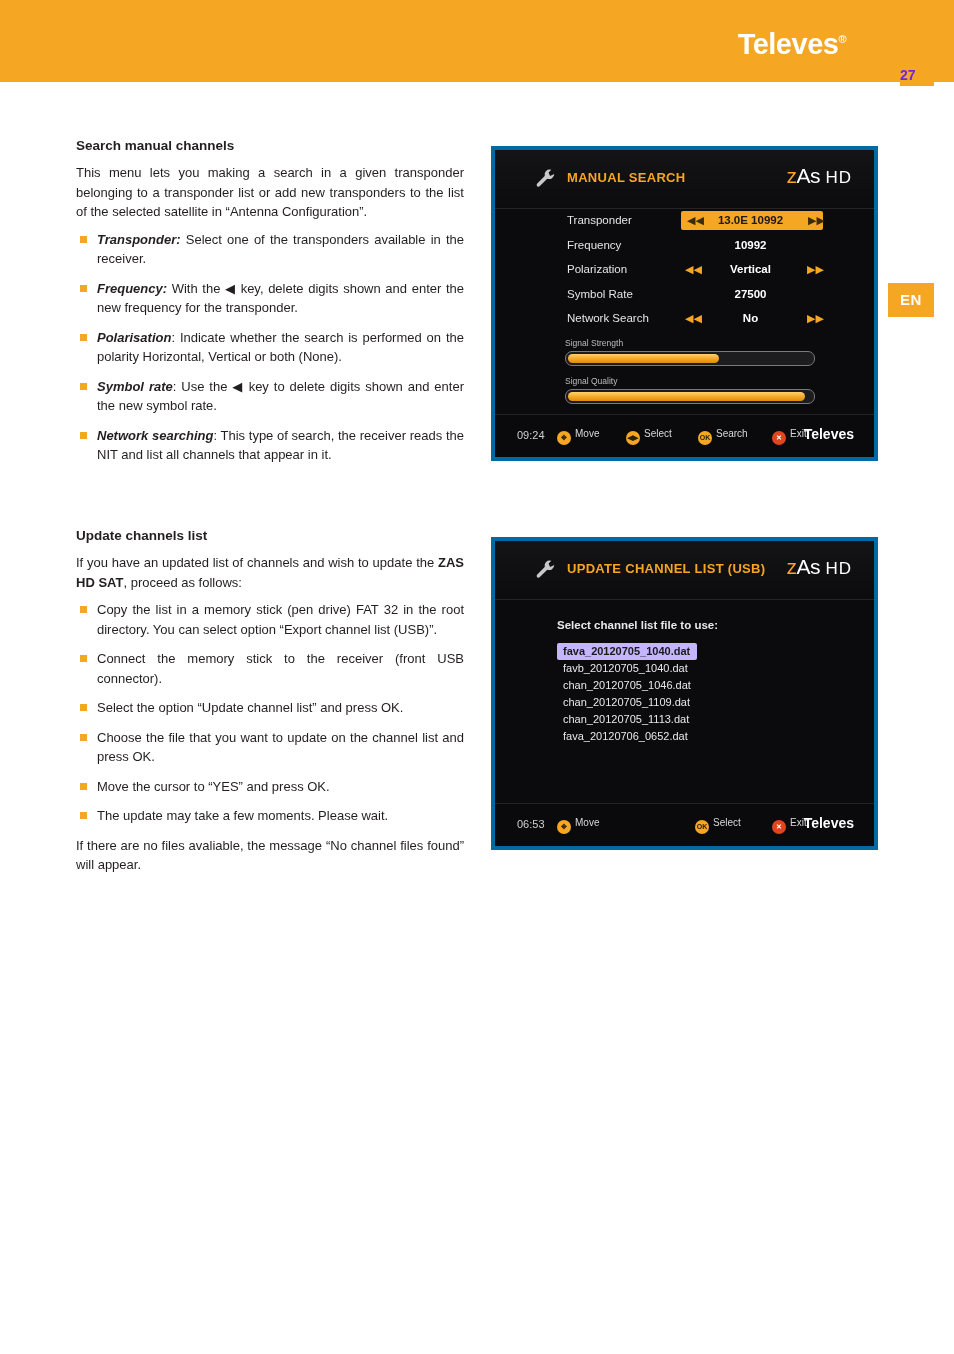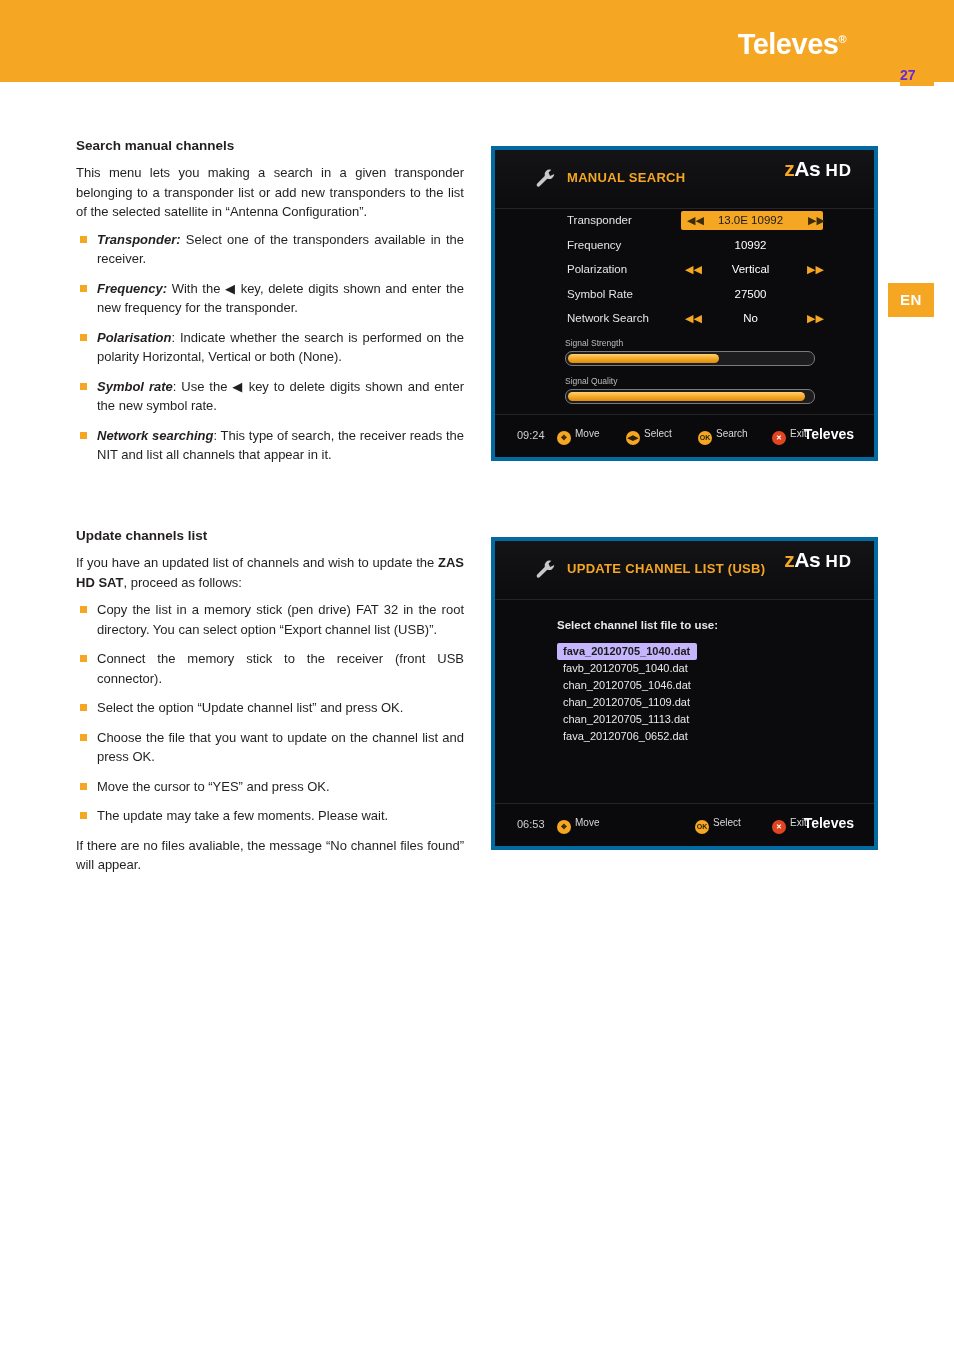--- a/index.html
+++ b/index.html
@@ -143,23 +143,23 @@
     position: absolute;
     left: 40px;
     top: 18px;
     width: 22px;
     height: 22px;
     color: #c9c9c9;
   }
   .zas-logo {
     position: absolute;
     right: 22px;
-    top: 7px;
+    top: 14px;
     font-size: 21px;
-    font-weight: bold;
+    font-weight: normal;
     letter-spacing: -0.5px;
     margin-left: 28px;
   }
   .zas-logo .z { color: #f5a623; }
   .zas-logo .as { color: #ffffff; }
   .zas-logo .hd {
     color: #ffffff;
     font-size: 17px;
     letter-spacing: 1px;
   }
@@ -182,31 +182,32 @@
     top: 2px;
     color: #e4e4e4;
   }
   .mval {
     position: absolute;
     left: 193px;
     width: 125px;
     top: 2px;
     text-align: center;
     color: #ffffff;
+    font-weight: bold;
   }
   .mrow.selected .mval-box {
     position: absolute;
     left: 186px;
     top: -1px;
     width: 142px;
     height: 19px;
     background: #f5a623;
     border-radius: 2px;
   }
-  .mrow.selected .mval { color: #1a1a1a; font-weight: normal; z-index: 2; }
+  .mrow.selected .mval { color: #1a1a1a; font-weight: bold; z-index: 2; }
   .arr {
     position: absolute;
     top: 2px;
     color: #f5a623;
     font-size: 11px;
     z-index: 2;
   }
   .arr.l { left: 190px; }
   .arr.r { left: 312px; }
   .mrow.selected .arr { color: #3a2c06; }

